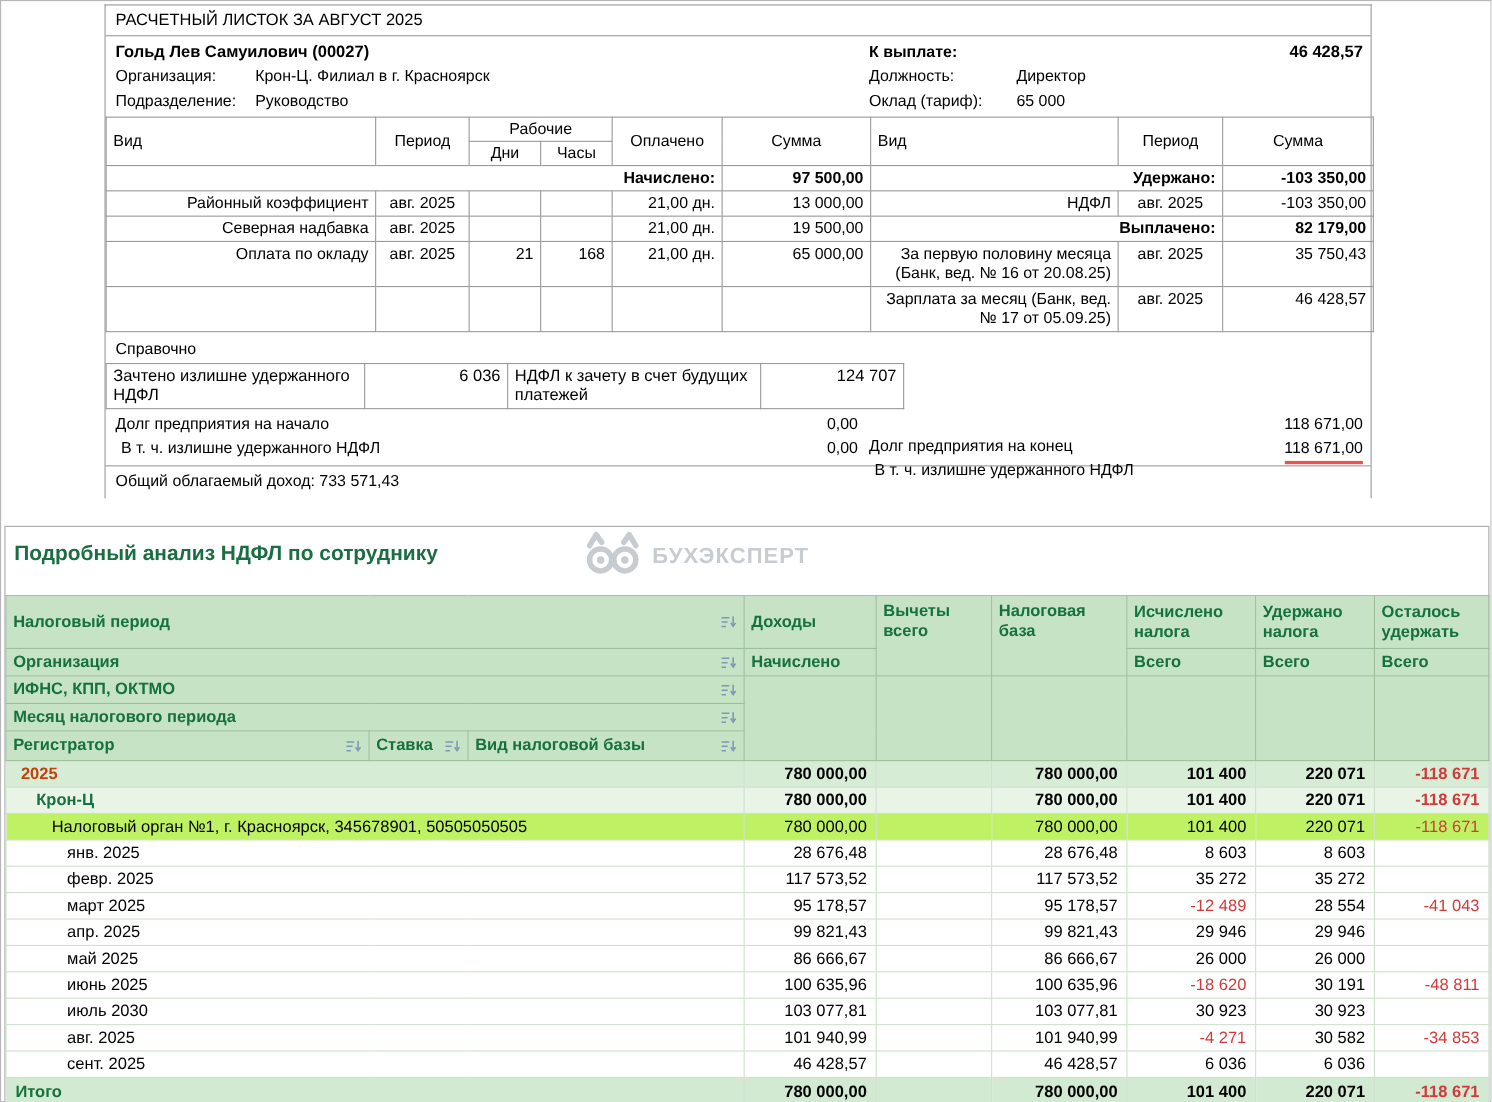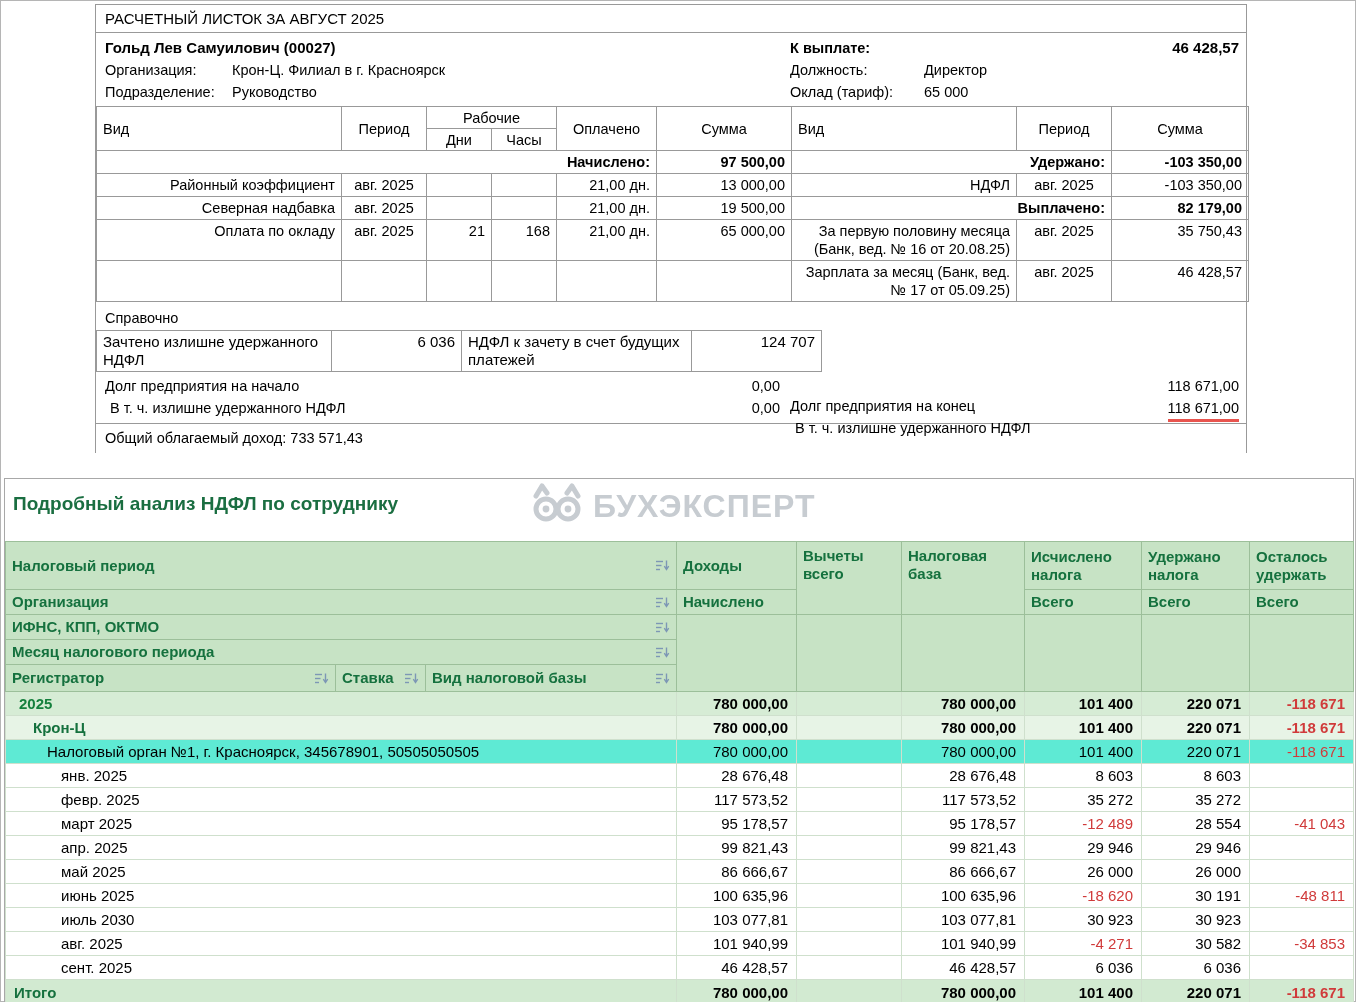--- a/index.html
+++ b/index.html
@@ -41,39 +41,39 @@
   .ps-debt .c4 { position:absolute; right:7px; }
   .ps-debt .ind .c1 { left:14px; }
   .ps-debt .ind .c3 { left:699px; }
   .redline { border-bottom:3px solid #e8544e; }
   .ps-total { padding:6px 0 7px 9px; }
 
   
   .report { position:absolute; left:3px; top:477px; width:1350px; min-height:522px; border:1px solid #a8a8a8; background:#fff; }
   .rp-title { padding:14px 0 0 8px; font-size:19px; font-weight:bold; color:#1a6e41; }
   .watermark { position:absolute; left:526px; top:4px; display:flex; align-items:center; gap:10px; }
-  .wm-text { font-size:32px; font-weight:bold; color:#c7ccd1; letter-spacing:1px; }
+  .wm-text { font-size:20px; font-weight:bold; color:#c7ccd1; letter-spacing:1px; }
 
   .rp-table { width:100%; border-collapse:collapse; table-layout:fixed; margin-top:26px; font-size:15px; }
   .rp-table th { background:#c7e3c5; color:#15713e; font-weight:bold; text-align:left; border:1px solid #9cbf9a; padding:3px 6px; vertical-align:middle; line-height:18px; }
   .rp-table thead tr.h1 th { height:48px; }
   .rp-table thead tr.h2 th, .rp-table thead tr.h3 th, .rp-table thead tr.h4 th { height:24px; }
   .rp-table thead tr.h5 th { height:27px; }
   .rp-table th.vt { vertical-align:top; padding-top:5px; }
   .hc { display:flex; justify-content:space-between; align-items:center; height:100%; }
   .sort { flex:0 0 auto; margin-left:4px; display:inline-flex; align-items:center; }
 
   .rp-table td { border:1px solid #cfe0cd; padding:3px 8px; height:23px; line-height:17px; background:#fff; }
   .rp-table td.num { text-align:right; }
   .rp-table td.lbl { text-align:left; }
   tr.lvl-0 td { background:#d6ecd5; font-weight:bold; }
-  tr.lvl-0 td.lbl { color:#15803d; padding-left:13px; }
+  tr.lvl-0 td.lbl { color:#c2410c; padding-left:13px; }
   tr.lvl-1 td { background:#e7f4e6; font-weight:bold; }
   tr.lvl-1 td.lbl { color:#15713e; padding-left:27px; }
-  tr.lvl-2 td { background:#5eead4;margin-left:39px; }
+  tr.lvl-2 td { background:#bef264;margin-left:39px; }
   tr.lvl-2 td.lbl { padding-left:41px; }
   tr.lvl-3 td.lbl { padding-left:55px; }
   tr.total td { background:#d2ead1; font-weight:bold; border-top:1px solid #9cbf9a; height:26px; }
   tr.total td.lbl { color:#15713e; padding-left:8px; }
   .rp-table td.neg { color:#d03a3a; }
 </style>
 </head>
 <body>
 
 <div class="page">

